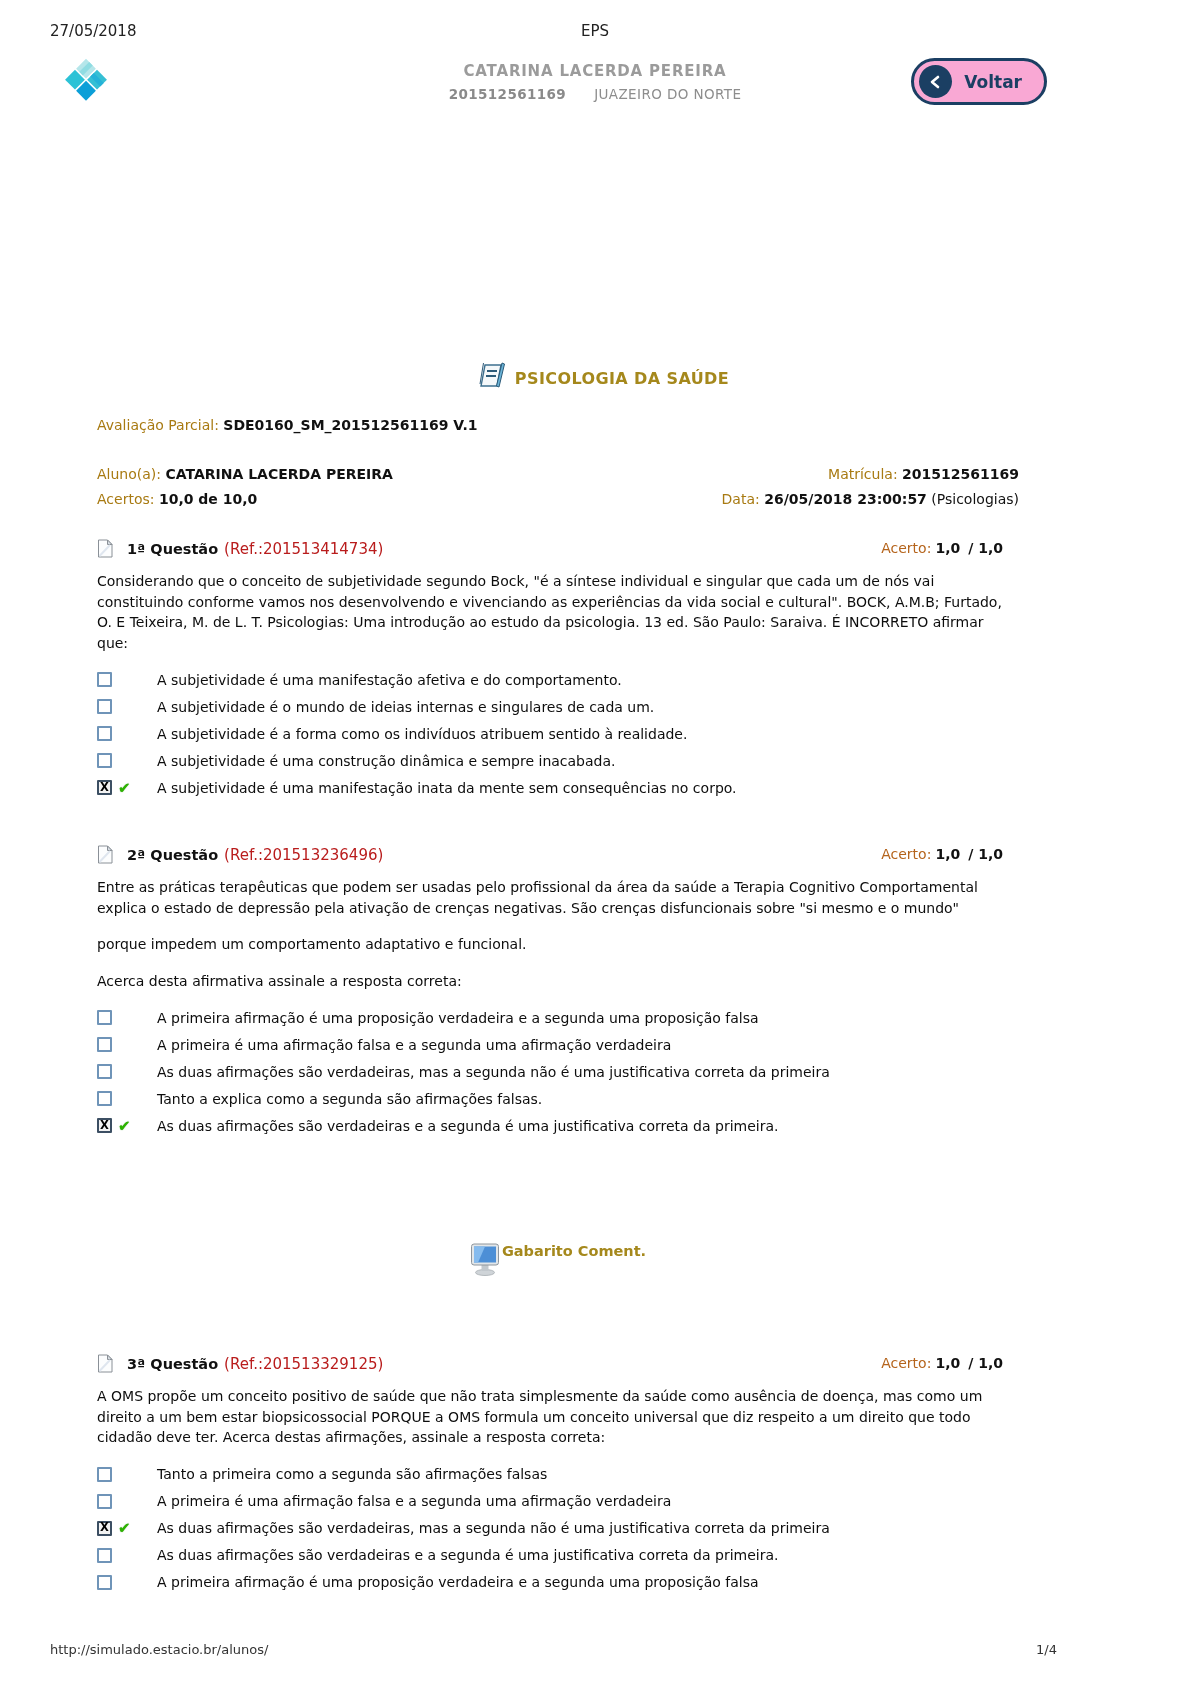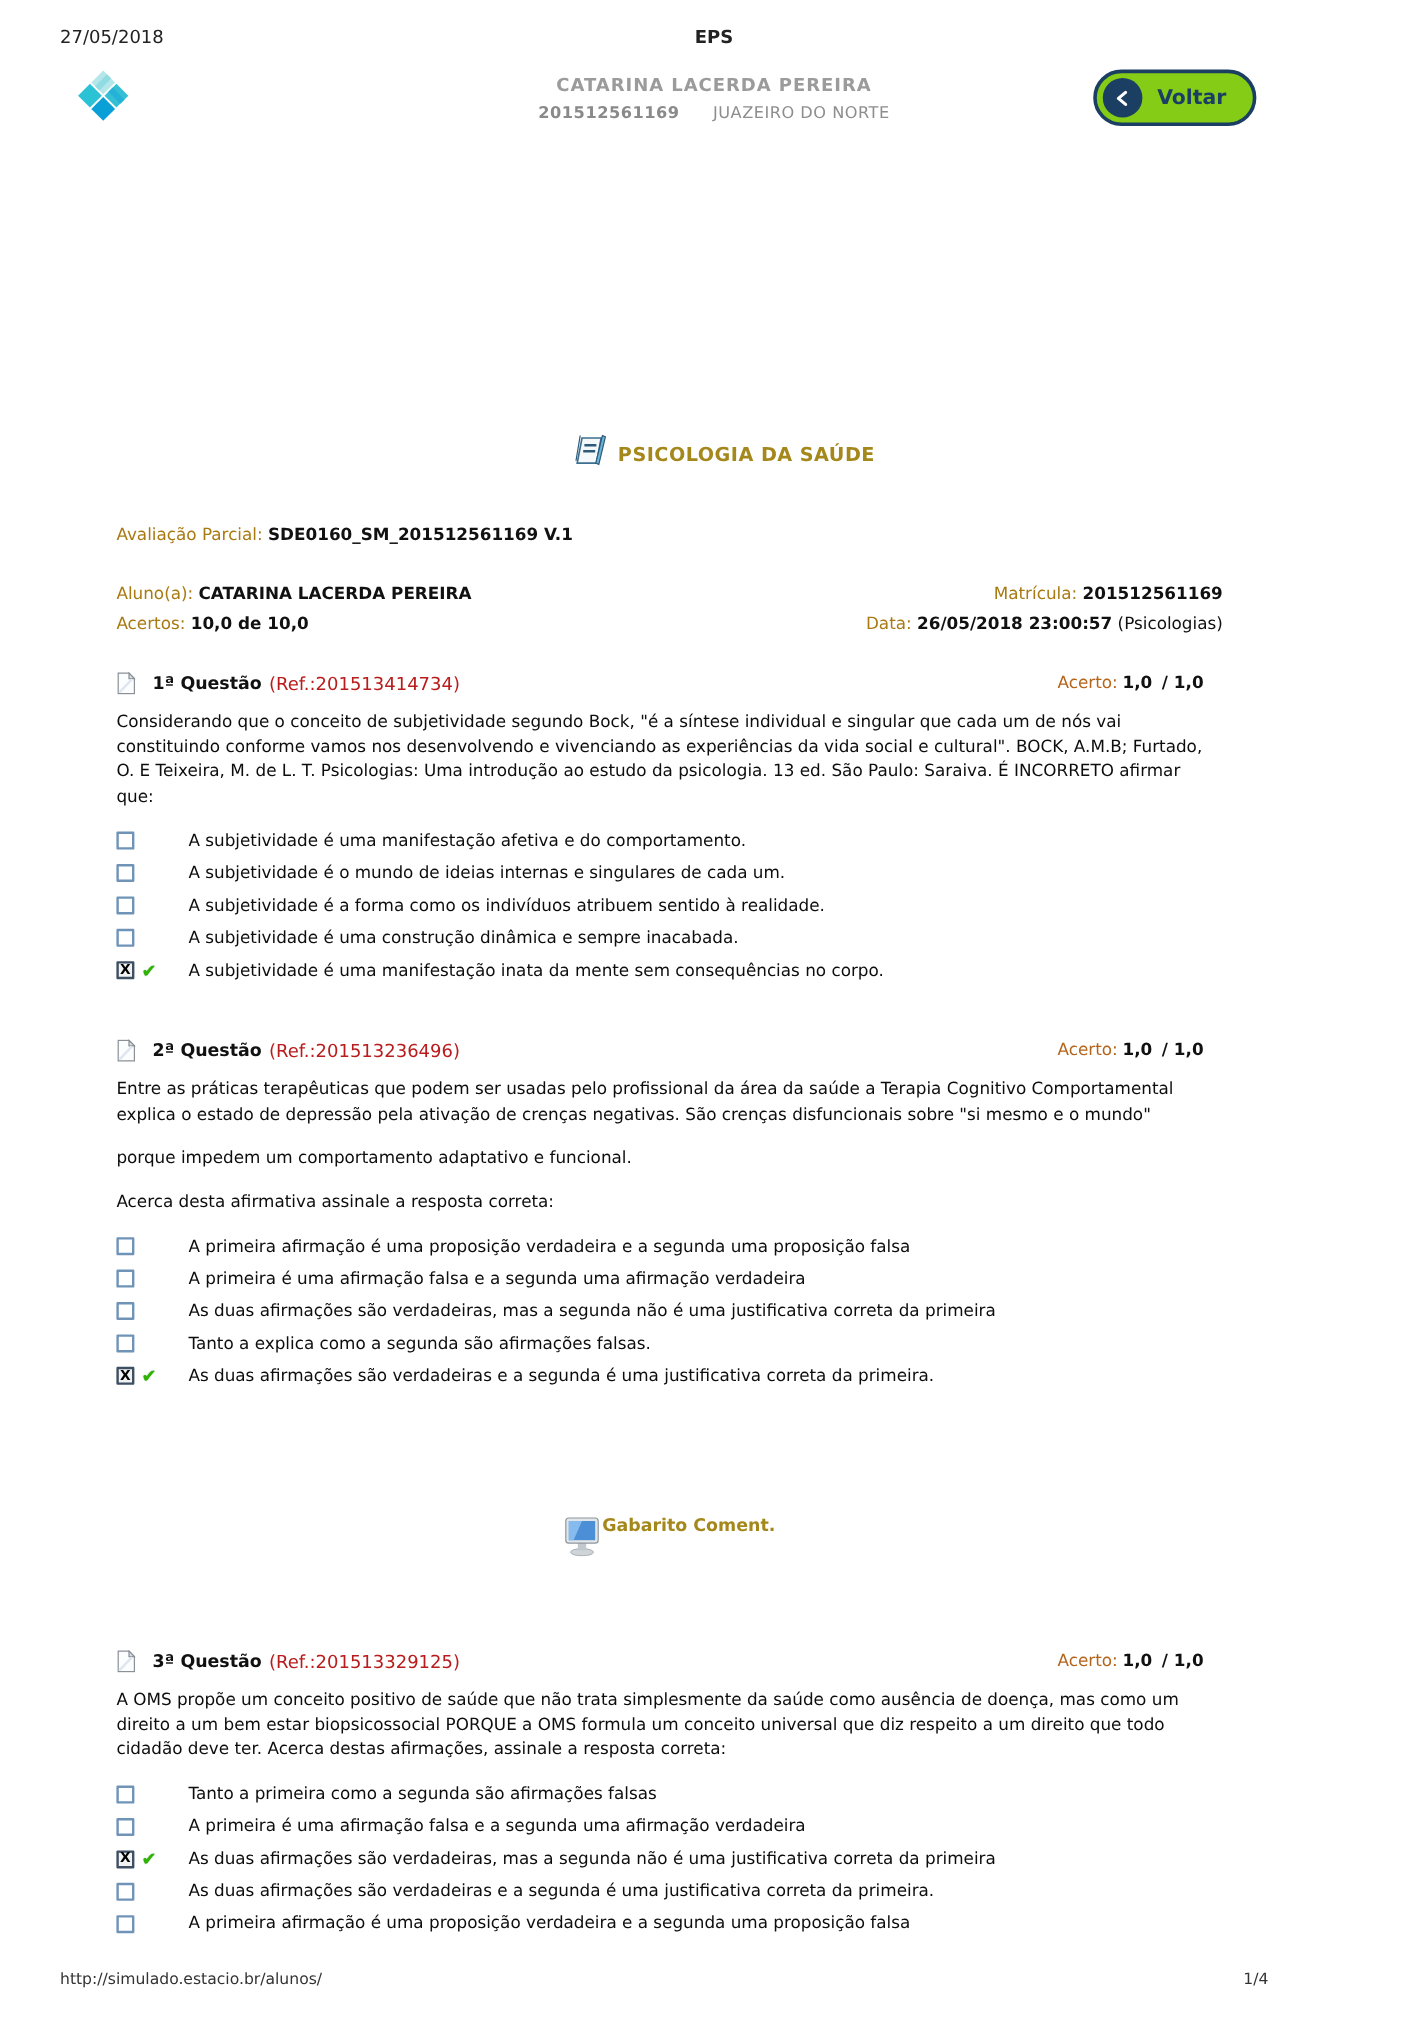--- a/index.html
+++ b/index.html
@@ -6,44 +6,44 @@
   html,body { width:1190px; height:1683px; }
   body {
     position:relative;
     background:#ffffff;
     font-family:"DejaVu Sans", sans-serif;
     color:#1a1a1a;
     overflow:hidden;
   }
   
   .print-bar { position:relative; padding:22px 50px 0 50px; height:42px; font-size:15px; color:#222; }
-  .print-title { position:absolute; left:0; right:0; top:22px; text-align:center;font-weight:bold; }
+  .print-title { position:absolute; left:0; right:0; top:22px; text-align:center; }
   
   .page-header { position:relative; margin-top:14px; height:60px; }
   .logo { position:absolute; left:63px; top:0; }
   .student-block { position:absolute; left:0; right:0; top:6px; text-align:center; }
   .student-name { font-size:15px; font-weight:bold; color:#9b9b9b; letter-spacing:0.8px; }
   .student-sub { margin-top:6px; font-size:13.5px; color:#8d8d8d; letter-spacing:0.4px; }
   .student-id { font-weight:bold; color:#8a8a8a; margin-right:28px; }
   .back-btn {
     position:absolute; right:143px; top:2px;
     display:flex; align-items:center; gap:12px;
     border:3px solid #1b3f63; border-radius:24px;
-    background:#84cc16; padding:4px 22px 4px 5px;
+    background:#f9a8d4; padding:4px 22px 4px 5px;
     cursor:pointer;
   }
   .back-circle { width:33px; height:33px; border-radius:50%; background:#1b3f63;
     display:flex; align-items:center; justify-content:center; }
   .back-label { font-size:17px; font-weight:bold; color:#1b3f63; }
   
   .course-title { margin-top:246px; text-align:center; display:flex; align-items:center; justify-content:center; gap:8px;padding-left:16px; }
   .course-title-text { font-size:16px; font-weight:bold; color:#a5881c; letter-spacing:0.4px; }
   
   .main { width:922px; margin-left:97px; }
-  .info { margin-top:44px; font-size:14px; }
+  .info { margin-top:23px; font-size:14px; }
   .info-row { display:flex; justify-content:space-between; }
   .info-row.first { margin-bottom:33px; }
   .info-row.second { margin-bottom:9px; }
   .lbl { color:#a87a12; }
   .val { font-weight:bold; color:#111; }
   .plain { color:#111; font-weight:normal; }
   
   .question { }
   .q1 { margin-top:32px; }
   .q2 { margin-top:48px; }

